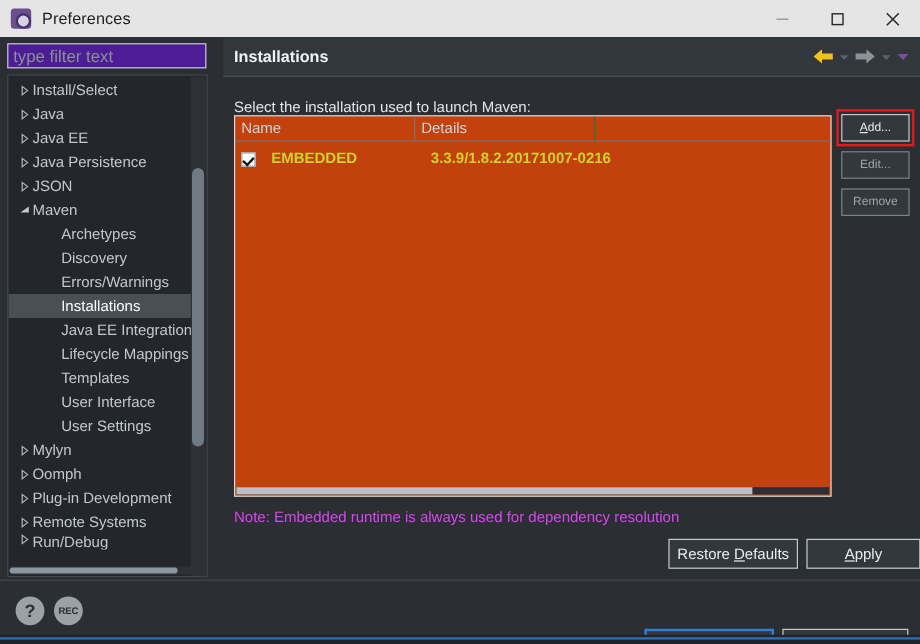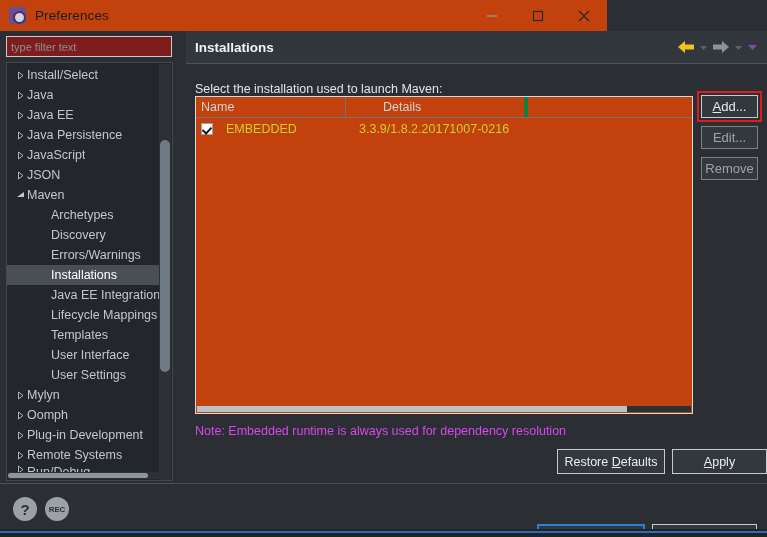--- a/index.html
+++ b/index.html
@@ -6,22 +6,22 @@
   html, body {
     width: 767px; height: 537px;
     background: #2b2f34;
     font-family: "Liberation Sans", sans-serif;
     overflow: hidden;
   }
   body { position: relative; }
 
   
   #titlebar {
-    position: absolute; left: 0; top: 0; width: 607px; height: 31px;
-    background: #c2410c;
+    position: absolute; left: 0; top: 0; width: 767px; height: 31px;
+    background: #e5e5e5;
     display: flex; align-items: center;
   }
   #title-icon {
     width: 17px; height: 17px; margin-left: 9px; margin-right: 9px;
     background: #6a4f8f;
     border-radius: 3px;
     position: relative;
     flex: 0 0 auto;
   }
   #title-icon::after {
@@ -45,24 +45,24 @@
     background: #2b2f34;
   }
 
   
   #leftcol {
     position: absolute; left: 0; top: 0; width: 180px; height: 452px;
   }
   #filter-wrap { position: absolute; left: 6px; top: 5px; width: 166px; height: 21px; }
   #filter-input {
     width: 100%; height: 100%;
-    background: #7f1d1d;
+    background: #4c1d95;
     border: 1px solid #c8ccd0;
     color: #9aa0a6;
-    font-size: 11px;
+    font-size: 14px;
     font-family: "Liberation Sans", sans-serif;
     padding: 0 4px;
     outline: none;
   }
   #filter-input::placeholder { color: #8b9097; }
 
   #tree-outer {
     position: absolute; left: 6px; top: 31px; width: 167px; height: 419px;
     background: #23272c;
     border: 1px solid #45494e;
@@ -129,24 +129,24 @@
   #table-box {
     position: absolute; left: 9px; top: 32px; width: 498px; height: 318px;
     background: #c2410c; border: 1px solid #d6dade;
   }
   #thead { display: flex; height: 21px; border-bottom: 1px solid #6f757b; }
   .th {
     font-size: 12.5px; color: #cfd4d9; padding-left: 5px; display: flex; align-items: center;
     height: 100%;
   }
   .th.c0 { width: 150px; border-right: 1px solid #6f757b; }
-  .th.c1 { width: 150px; border-right: 4px solid #15803d; margin-left: 32px; }
+  .th.c1 { width: 150px; border-right: 1px solid #15803d; }
   .th.c2 { flex: 1; }
   .trow {
-    display: flex; align-items: center; height: 21px; padding-left: 5px;
+    display: flex; align-items: flex-end; height: 21px; padding-left: 5px; font-weight: bold;
   }
   .trow.focus {
     outline: 1px dotted #dde2e6; outline-offset: -1px;
   }
   .cbx {
     width: 12px; height: 12px; flex: 0 0 12px; background: #ffffff; border: 1px solid #9aa0a6;
     position: relative; margin-right: 0;
   }
   .cbx.checked::after {
     content: ""; position: absolute; left: 2px; top: 1px;
@@ -162,21 +162,21 @@
   .warnicon { display: inline-flex; }
   #tbl-hscroll {
     position: absolute; left: 1px; bottom: 1px; width: 494px; height: 6px; background: #2b3036;
   }
   #tbl-hthumb { position: absolute; left: 0; top: 0; width: 430px; height: 6px; background: #b9c0c6; }
 
   
   .sidebtn {
     position: absolute; left: 515px; width: 57px; height: 23px;
     background: #33383e; border: 1px solid #c5cad0;
-    color: #e9edf0; font-size: 13px;
+    color: #e9edf0; font-size: 10px;
     display: flex; align-items: center; justify-content: center;
     font-family: "Liberation Sans", sans-serif;
   }
   .sidebtn.disabled { color: #a3a3a3; border-color: #7b8186; }
   #add-highlight {
     position: absolute; left: 511px; top: 27px; width: 65px; height: 31px;
     border: 2px solid #e01b1b;
   }
   #btn-add { top: 31px; }
   #btn-edit { top: 62px; }
@@ -296,28 +296,20 @@
               </svg>
             </span>
             <span class="lbl">Java Persistence</span>
           </div>
           <div class="tnode">
             <span class="arrow">
               <svg width="9" height="9" viewBox="0 0 9 9">
                 <path d="M2.5 1 L7 4.5 L2.5 8 Z" fill="none" stroke="#b0b5bb" stroke-width="1"></path>
               </svg>
             </span>
-            <span class="lbl">JavaScript</span>
-          </div>
-          <div class="tnode">
-            <span class="arrow">
-              <svg width="9" height="9" viewBox="0 0 9 9">
-                <path d="M2.5 1 L7 4.5 L2.5 8 Z" fill="none" stroke="#b0b5bb" stroke-width="1"></path>
-              </svg>
-            </span>
             <span class="lbl">JSON</span>
           </div>
           <div class="tnode">
             <span class="arrow">
               <svg width="9" height="9" viewBox="0 0 9 9">
                 <path d="M1 6 L8 6 L8 1 Z" fill="#c3c8cd"></path>
               </svg>
             </span>
             <span class="lbl">Maven</span>
           </div>

